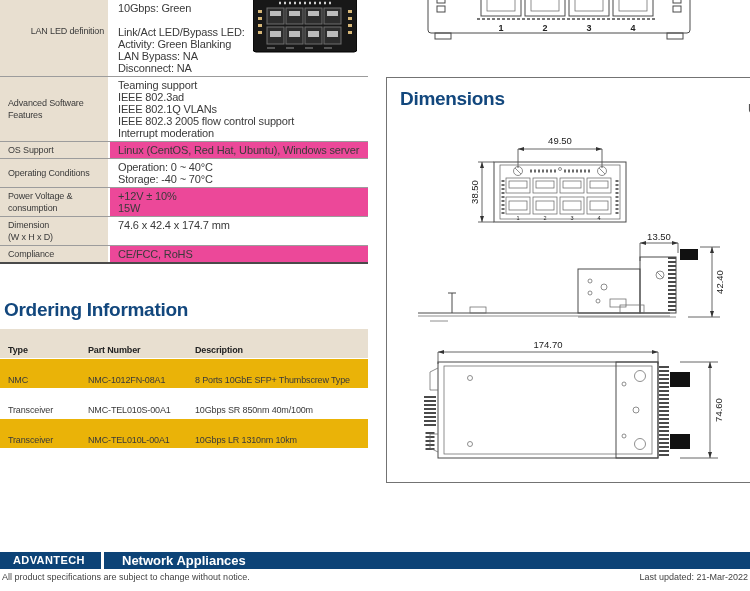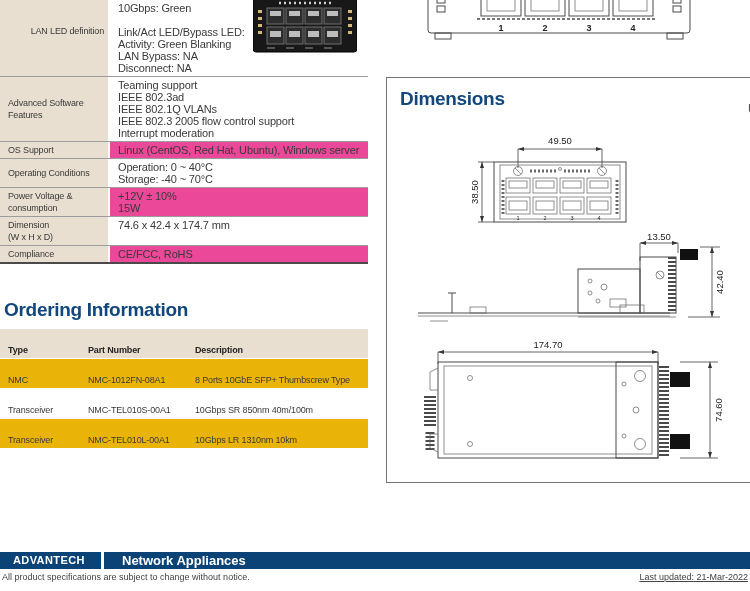--- a/index.html
+++ b/index.html
@@ -50,21 +50,21 @@
   .arrow{fill:#333;stroke:none;}
 
   
   .footer-bar{position:absolute;left:0;top:552px;width:750px;height:17px;background:#0c4377;}
   .footer-divider{position:absolute;left:101px;top:552px;width:3px;height:17px;background:#fff;}
   .footer-logo{position:absolute;left:13px;top:552px;height:17px;line-height:17px;color:#fff;
                font-weight:bold;font-size:11px;letter-spacing:0.4px;}
   .footer-cat{position:absolute;left:122px;top:552px;height:30px;line-height:17px;color:#fff;
               font-weight:bold;font-size:13px;}
   .footer-note{position:absolute;left:2px;top:572px;font-size:9px;color:#444;}
-  .footer-date{position:absolute;right:2px;top:572px;font-size:9px;color:#444;text-decoration:underline;}
+  .footer-date{position:absolute;right:2px;top:572px;font-size:9px;color:#444;}
 </style>
 </head>
 <body>
 
 <div class="page">
 
   <div class="spec-table">
       <div class="spec-row cut">
         <div class="spec-label">LAN LED definition</div>
         <div class="spec-value">

